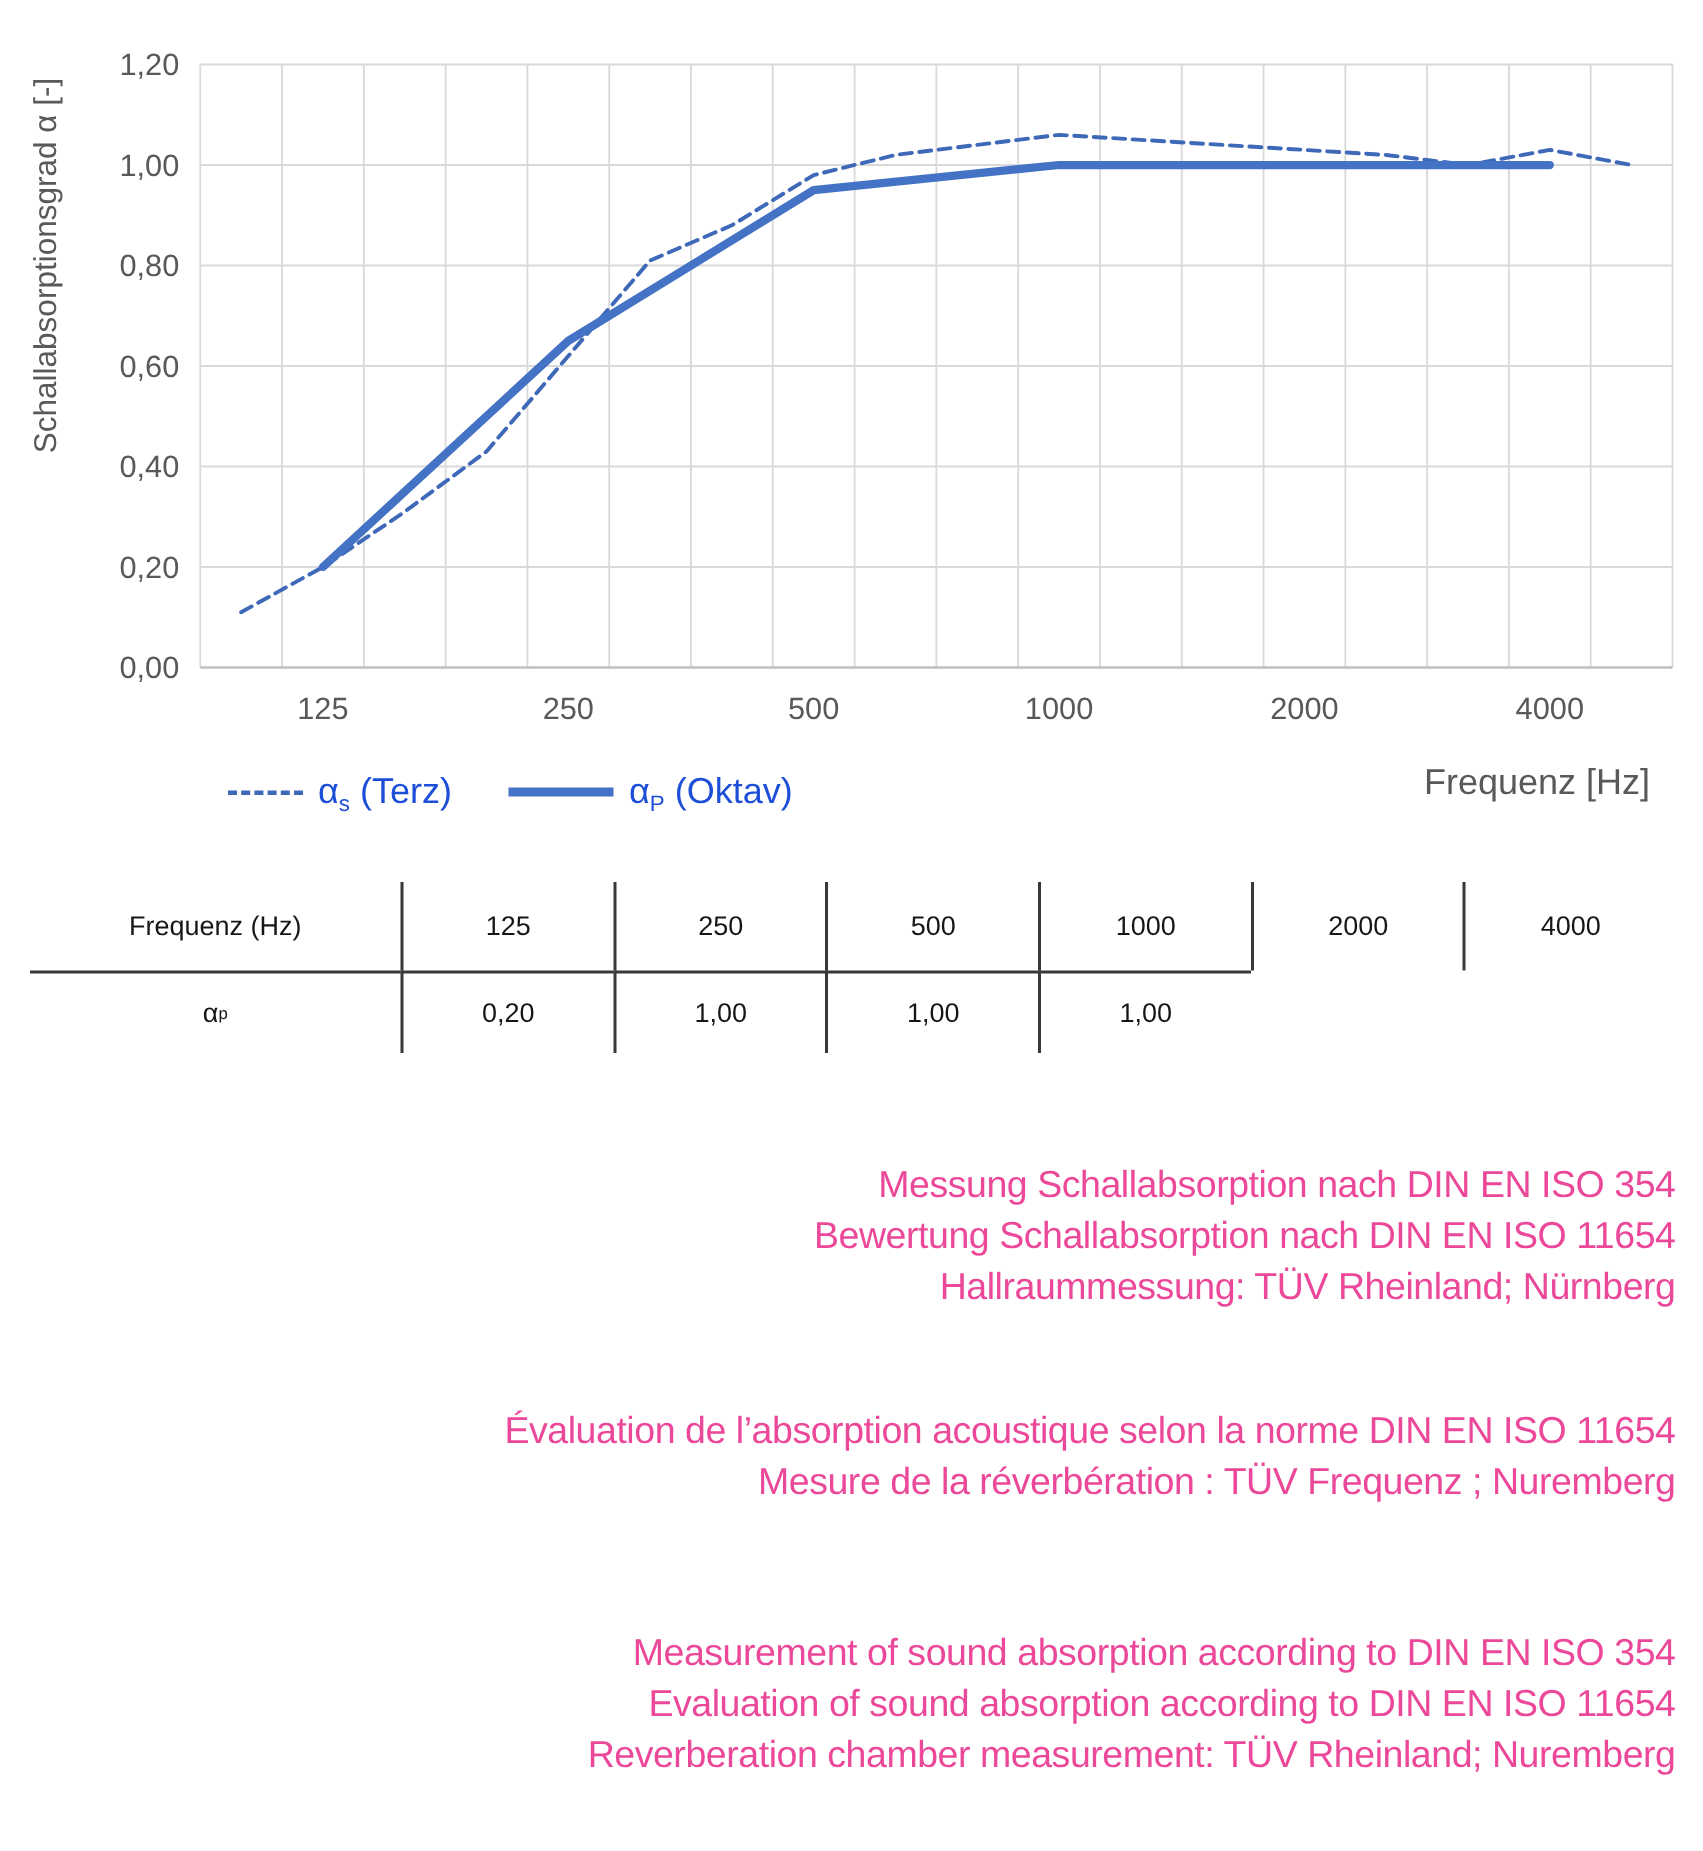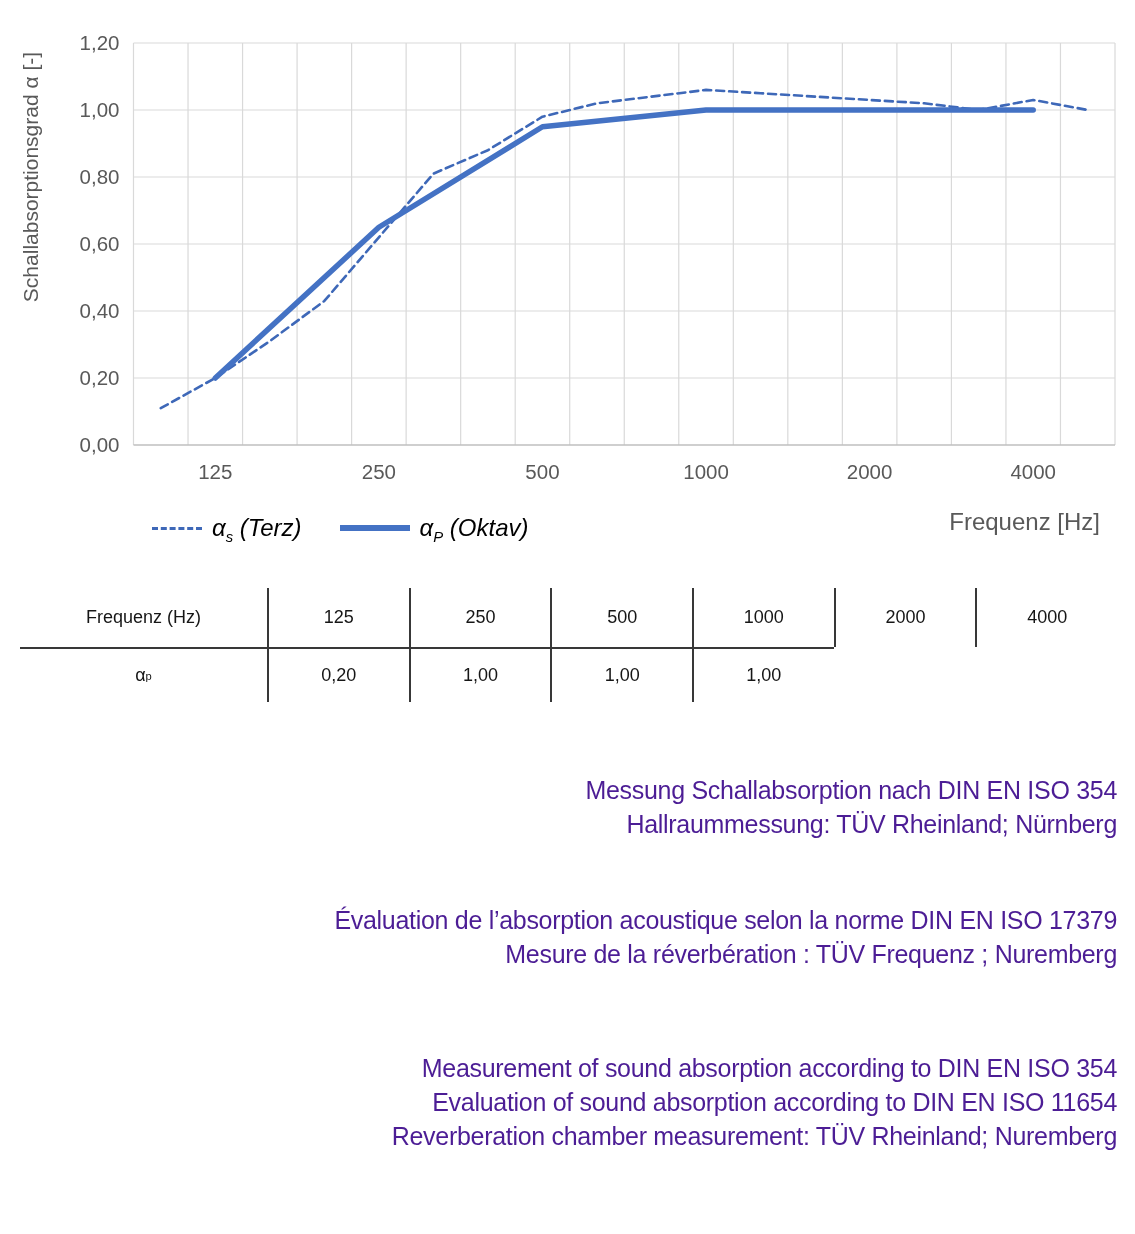--- a/index.html
+++ b/index.html
@@ -12,21 +12,21 @@
   .ylabel{
     position:absolute;left:-118px;top:164px;width:300px;height:26px;
     transform:rotate(-90deg);
     font-size:21px;color:#595959;text-align:center;white-space:nowrap;
   }
   .xlabel{
     position:absolute;right:35px;top:508px;font-size:24px;color:#595959;white-space:nowrap;
   }
   .legend{
     position:absolute;left:152px;top:514px;display:flex;align-items:center;gap:38px;
-    font-size:24px;color:#000000;font-style:italic;
+    font-size:24px;color:#1d4ed8;
   }
   .legend-item{display:flex;align-items:center;gap:10px;}
   .swatch-dashed{width:50px;height:0;border-top:3px dashed #3E68B8;}
   .swatch-solid{width:70px;height:6px;background:#4472C4;}
   .legend sub,.ftable sub{font-size:0.62em;line-height:0;}
 
   
   .ftable{
     margin-left:20px;width:1097px;
     display:grid;
@@ -35,21 +35,21 @@
     color:#161616;
   }
   .ftable .cell{
     display:flex;align-items:center;justify-content:center;
     font-size:18px;
   }
   .ftable .vline{border-left:2px solid #383838;}
   .ftable .hline{border-top:2px solid #383838;}
 
   
-  .notes{padding-right:18px;color:#4c1d95;letter-spacing:-0.3px;}
+  .notes{padding-right:18px;color:#ec4899;letter-spacing:-0.3px;}
   .note-line{text-align:right;font-size:25px;line-height:34px;white-space:nowrap;}
   .notes-german{margin-top:71px;}
   .notes-french{margin-top:62px;}
   .notes-english{margin-top:80px;}
 </style>
 </head>
 <body>
 
 <div id="page">
 
@@ -125,24 +125,25 @@
         <sub>p</sub>
       </div>
     <div class="cell vline hline">0,20</div>
     <div class="cell vline hline">1,00</div>
     <div class="cell vline hline">1,00</div>
     <div class="cell vline hline">1,00</div>
   </div>
 
   <div class="notes notes-german">
     <div class="note-line">Messung Schallabsorption nach DIN EN ISO 354</div>
+    <div class="note-line">Bewertung Schallabsorption nach DIN EN ISO 11654</div>
     <div class="note-line">Hallraummessung: TÜV Rheinland; Nürnberg</div>
   </div>
   <div class="notes notes-french">
-    <div class="note-line">Évaluation de l’absorption acoustique selon la norme DIN EN ISO 17379</div>
+    <div class="note-line">Évaluation de l’absorption acoustique selon la norme DIN EN ISO 11654</div>
     <div class="note-line">Mesure de la réverbération : TÜV Frequenz ; Nuremberg</div>
   </div>
   <div class="notes notes-english">
     <div class="note-line">Measurement of sound absorption according to DIN EN ISO 354</div>
     <div class="note-line">Evaluation of sound absorption according to DIN EN ISO 11654</div>
     <div class="note-line">Reverberation chamber measurement: TÜV Rheinland; Nuremberg</div>
   </div>
 
 </div>
 

